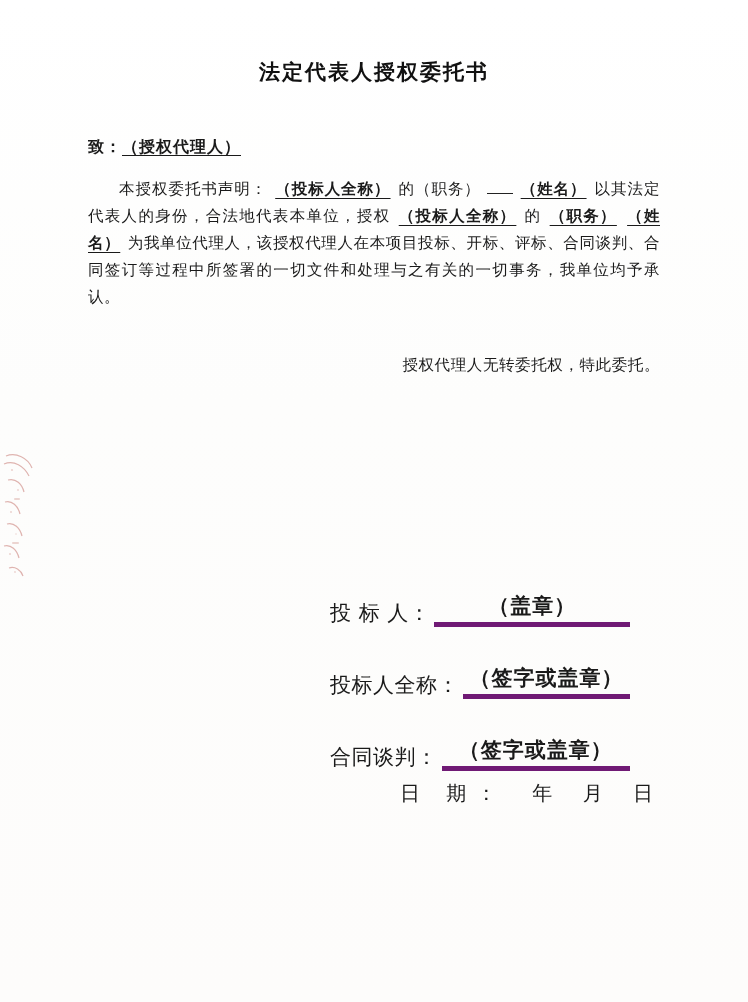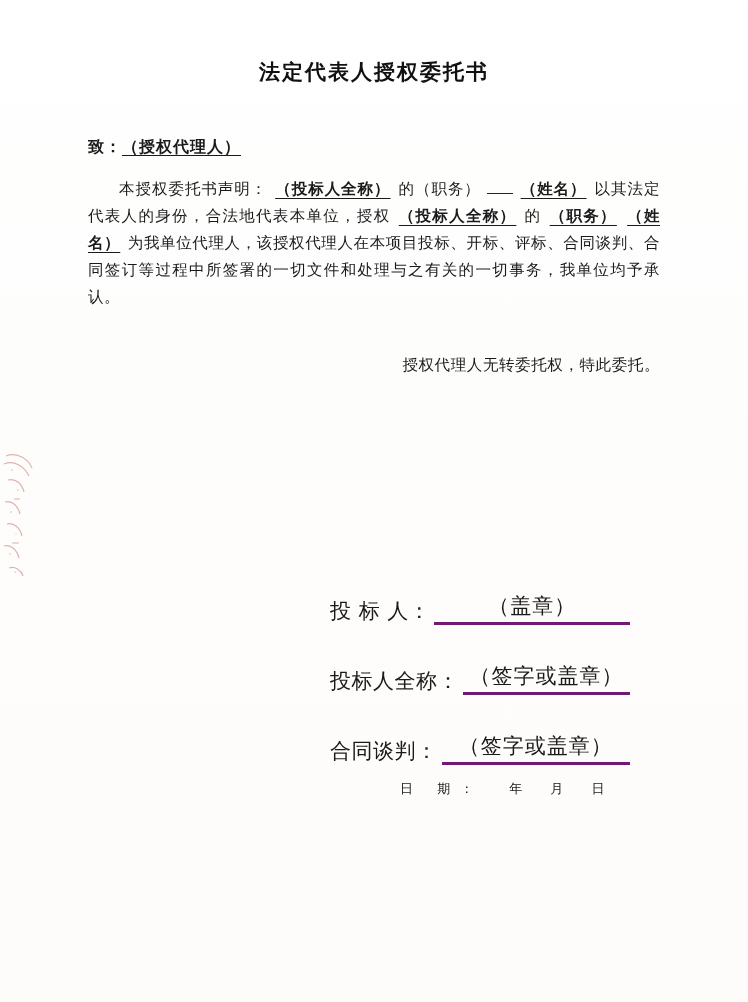--- a/index.html
+++ b/index.html
@@ -110,33 +110,33 @@
     display: flex;
     align-items: flex-end;
     margin-bottom: 37px;
     white-space: nowrap;
   }
   .sig-label {
     letter-spacing: 0.5px;
   }
   .sig-line {
     flex: 1 1 auto;
-    border-bottom: 3px solid #701a75;
+    border-bottom: 5px solid #701a75;
     margin-left: 4px;
     text-align: center;
-    font-weight: normal;
+    font-weight: bold;
     padding-bottom: 2px;
     letter-spacing: 1px;
   }
 
   .date-row {
     position: absolute;
     top: 780px;
     left: 400px;
-    font-size: 13px;
+    font-size: 20px;
     font-family: "DejaVu Sans", "Liberation Sans", sans-serif;
     letter-spacing: 1px;
   }
   .date-row .lbl { letter-spacing: 10px; }
   .date-row .ymd { margin-left: 26px; letter-spacing: 12px; }
 
   
   .stamp-frag {
     position: absolute;
     top: 450px;

